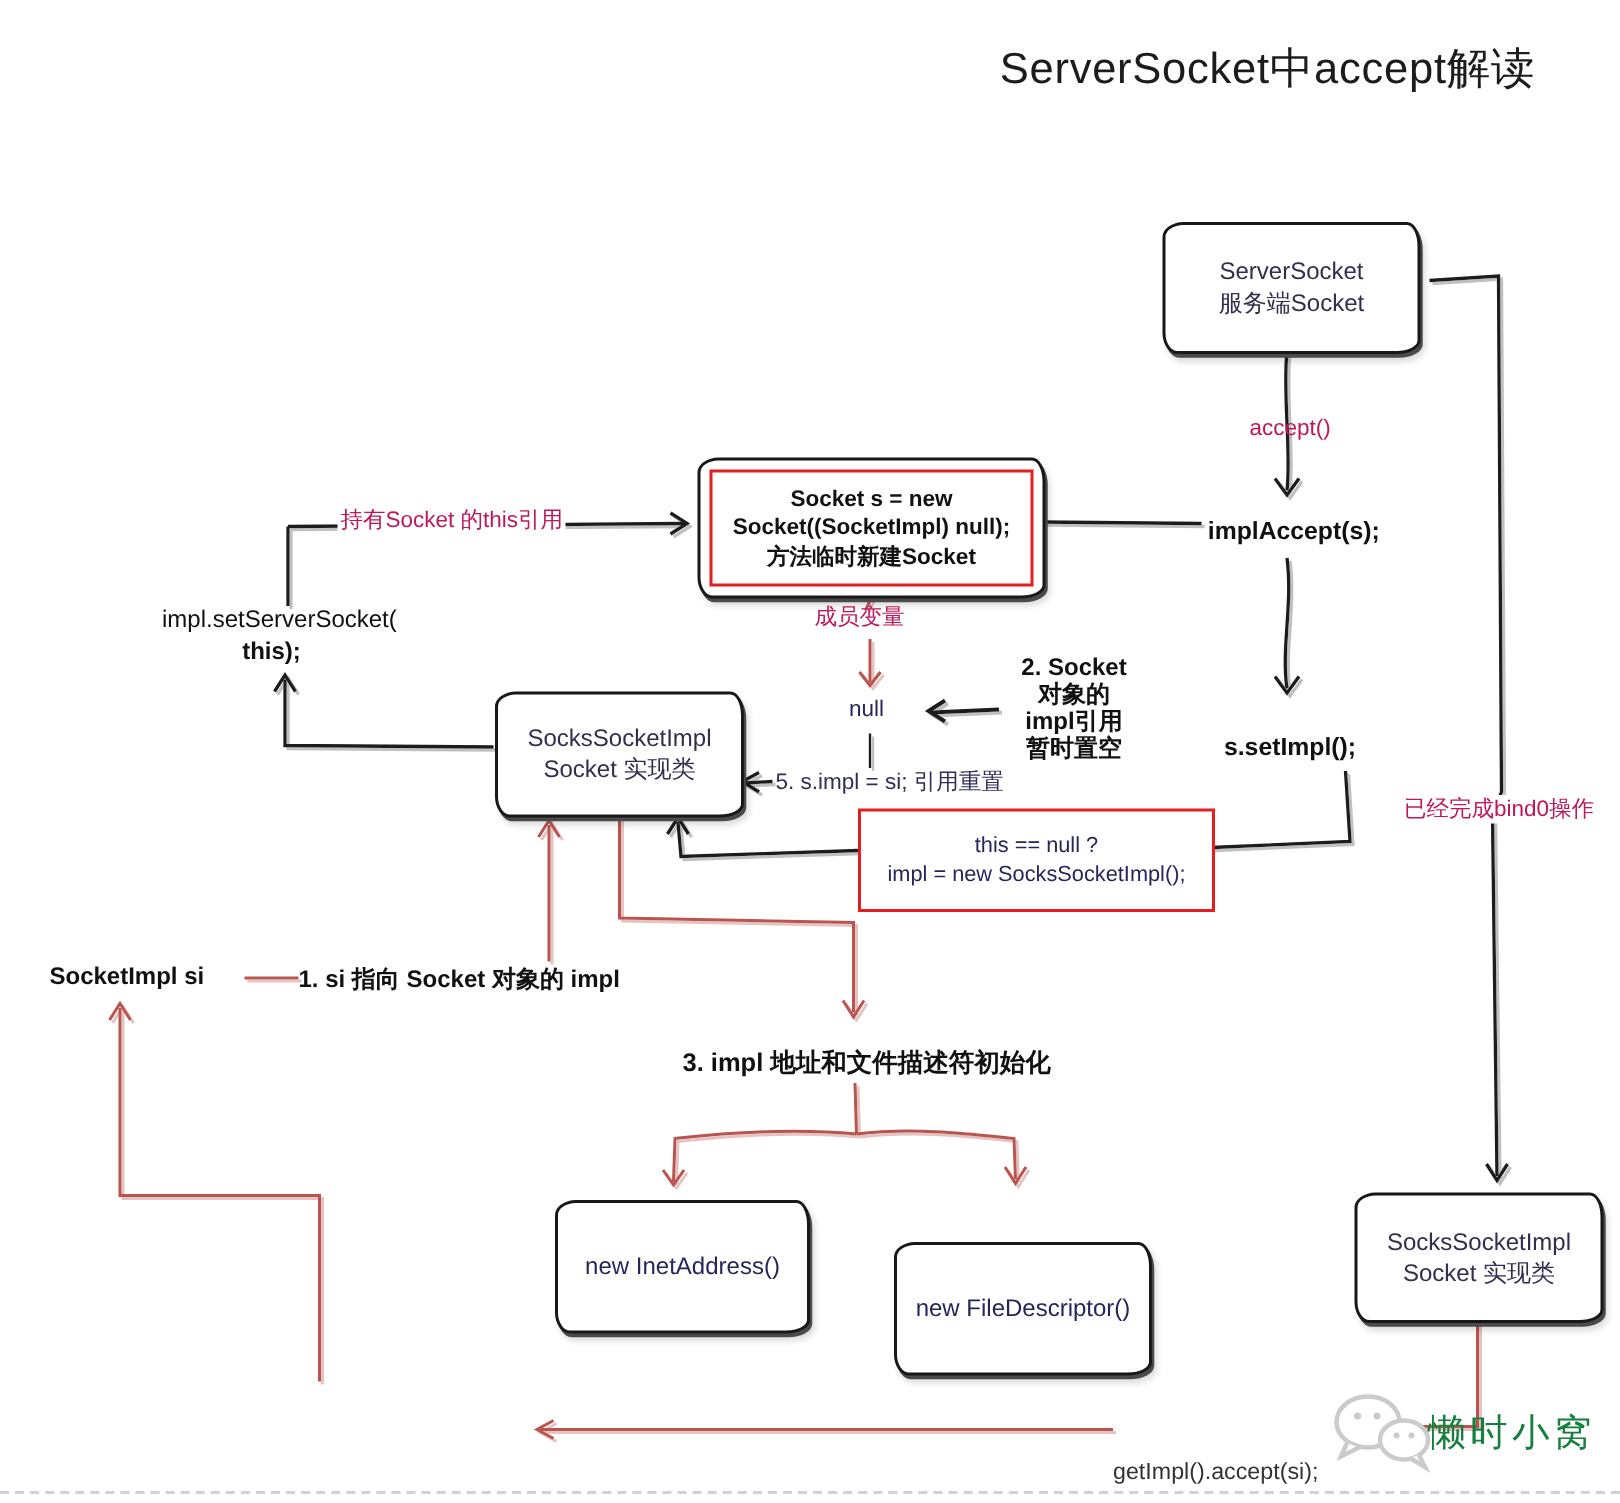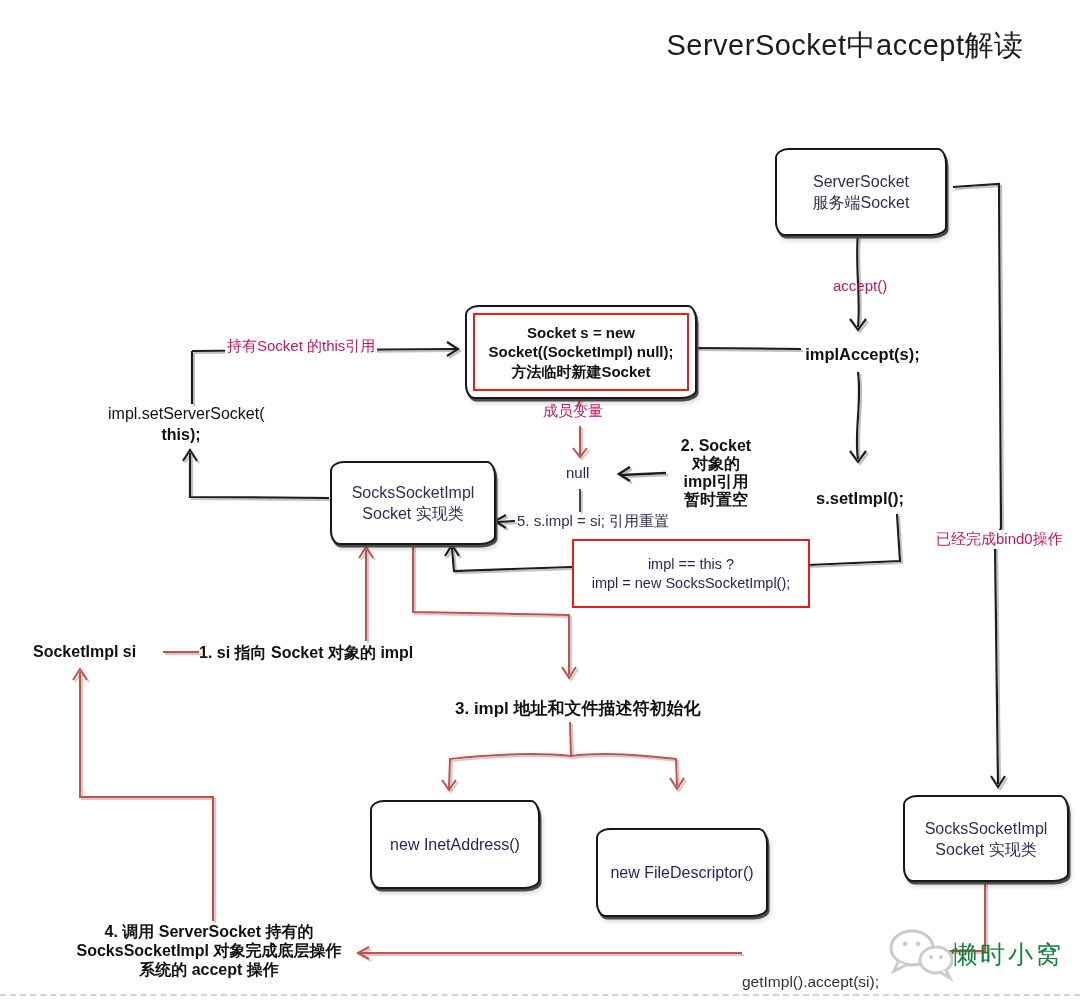--- a/index.html
+++ b/index.html
@@ -118,21 +118,21 @@
     <div>ServerSocket</div>
     <div>服务端Socket</div>
   </div>
 
   <div class="sketch-box" style="left:330px;top:461px;width:162px;height:80px;">
     <div>SocksSocketImpl</div>
     <div>Socket 实现类</div>
   </div>
 
   <div class="plain-red-box" style="left:572px;top:539px;width:234px;height:65px;">
-    <div>impl == this ?</div>
+    <div>this == null ?</div>
     <div>impl = new SocksSocketImpl();</div>
   </div>
 
   <div class="sketch-box" style="left:370px;top:800px;width:166px;height:85px;">
     <div class="code">new InetAddress()</div>
   </div>
 
   <div class="sketch-box" style="left:596px;top:828px;width:168px;height:85px;">
     <div class="code">new FileDescriptor()</div>
   </div>
@@ -169,25 +169,20 @@
     <div>2. Socket</div>
     <div>对象的</div>
     <div>impl引用</div>
     <div>暂时置空</div>
   </div>
 
   <div class="note" style="left:199px;top:643px;font-size:16px;white-space:nowrap;">1. si 指向 Socket 对象的 impl</div>
 
   <div class="note" style="left:455px;top:697px;font-size:17px;white-space:nowrap;">3. impl 地址和文件描述符初始化</div>
 
-  <div class="note center" style="left:60px;top:922px;width:298px;font-size:16px;line-height:19px;">
-    <div>4. 调用 ServerSocket 持有的</div>
-    <div>SocksSocketImpl 对象完成底层操作</div>
-    <div>系统的 accept 操作</div>
-  </div>
 
   <div class="wechat-logo">
     <svg width="72" height="56" viewBox="0 0 72 56" fill="none">
       <ellipse cx="28" cy="22" rx="21" ry="17" stroke="#cbcbcb" stroke-width="3" fill="#ffffff"></ellipse>
       <path d="M14,36 L10,45 L22,39" stroke="#cbcbcb" stroke-width="3" fill="#ffffff"></path>
       <circle cx="21" cy="18" r="2.4" fill="#cbcbcb"></circle>
       <circle cx="34" cy="18" r="2.4" fill="#cbcbcb"></circle>
       <ellipse cx="52" cy="34" rx="16" ry="13" stroke="#cbcbcb" stroke-width="3" fill="#ffffff"></ellipse>
       <path d="M62,44 L66,52 L56,46" stroke="#cbcbcb" stroke-width="3" fill="#ffffff"></path>
       <circle cx="47" cy="31" r="2" fill="#cbcbcb"></circle>

